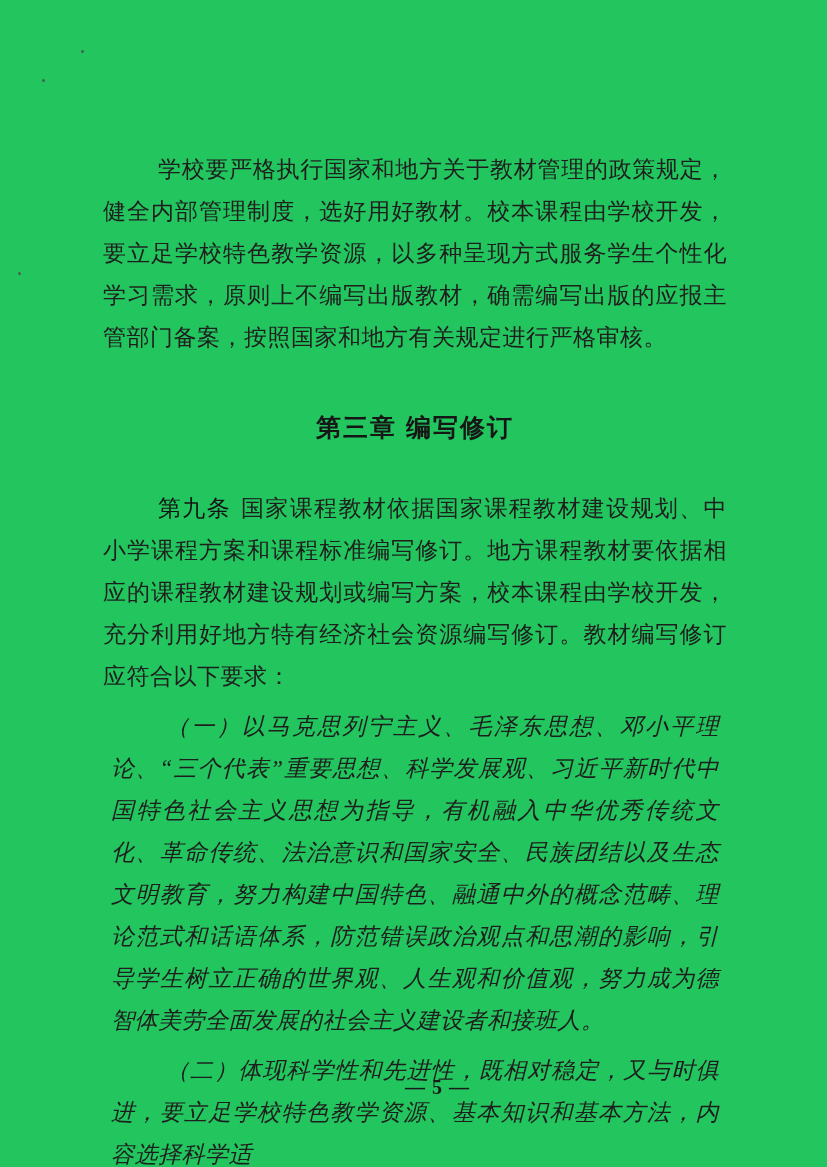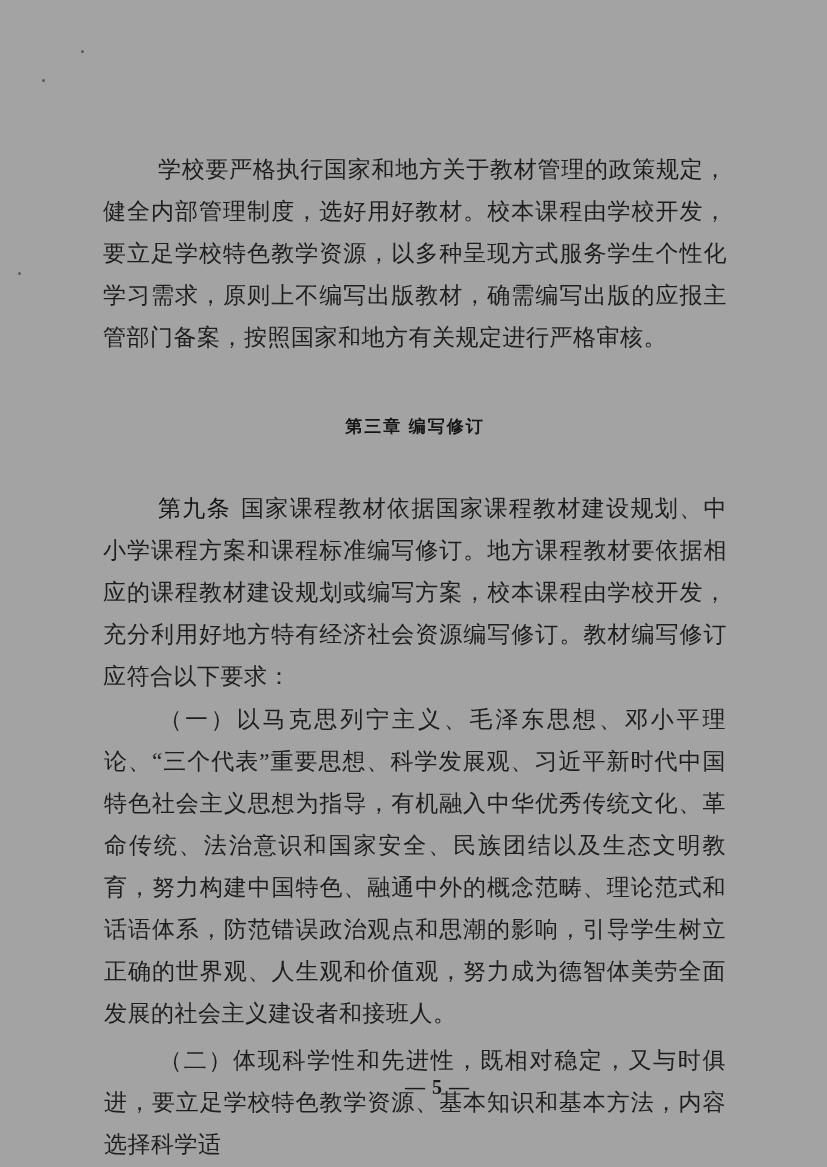--- a/index.html
+++ b/index.html
@@ -11,57 +11,58 @@
     height: 1167px;
     background: #fdfdfc;
     position: relative;
     overflow: hidden;
     font-family: "Liberation Serif", "DejaVu Serif", serif;
     color: #1e1e1e;
   }
   .page {
     position: absolute;
     inset: 0;
-    background: #a3a3a3;
+    background: #22c55e;
   }
   .content {
     position: absolute;
     left: 103px;
     top: 149px;
     width: 624px;
   }
   .body-para {
     margin: 0;
     font-size: 23px;
     line-height: 42px;
     text-align: justify;
     text-indent: 55px;
     letter-spacing: 0.5px;
     word-break: break-all;
   }
   .chapter-heading {
     margin: 47px 0 0 0;
-    font-size: 17px;
+    font-size: 25px;
     line-height: 42px;
     font-weight: bold;
     text-align: center;
     letter-spacing: 2px;
     font-family: "Liberation Sans", "DejaVu Sans", sans-serif;
     color: #161616;
   }
   .article-para {
     margin: 40px 0 0 0;
   }
   .article-label {
     font-weight: normal;
     margin-right: 10px;
     color: #141414;
   }
   .item-para {
-    margin: 1px;
+    margin: 8px;
+    font-style: italic;
   }
   .item-para-2 {
     margin-top: 5px;
   }
   .page-number {
     position: absolute;
     top: 1076px;
     left: 0;
     width: 100%;
     text-align: center;

